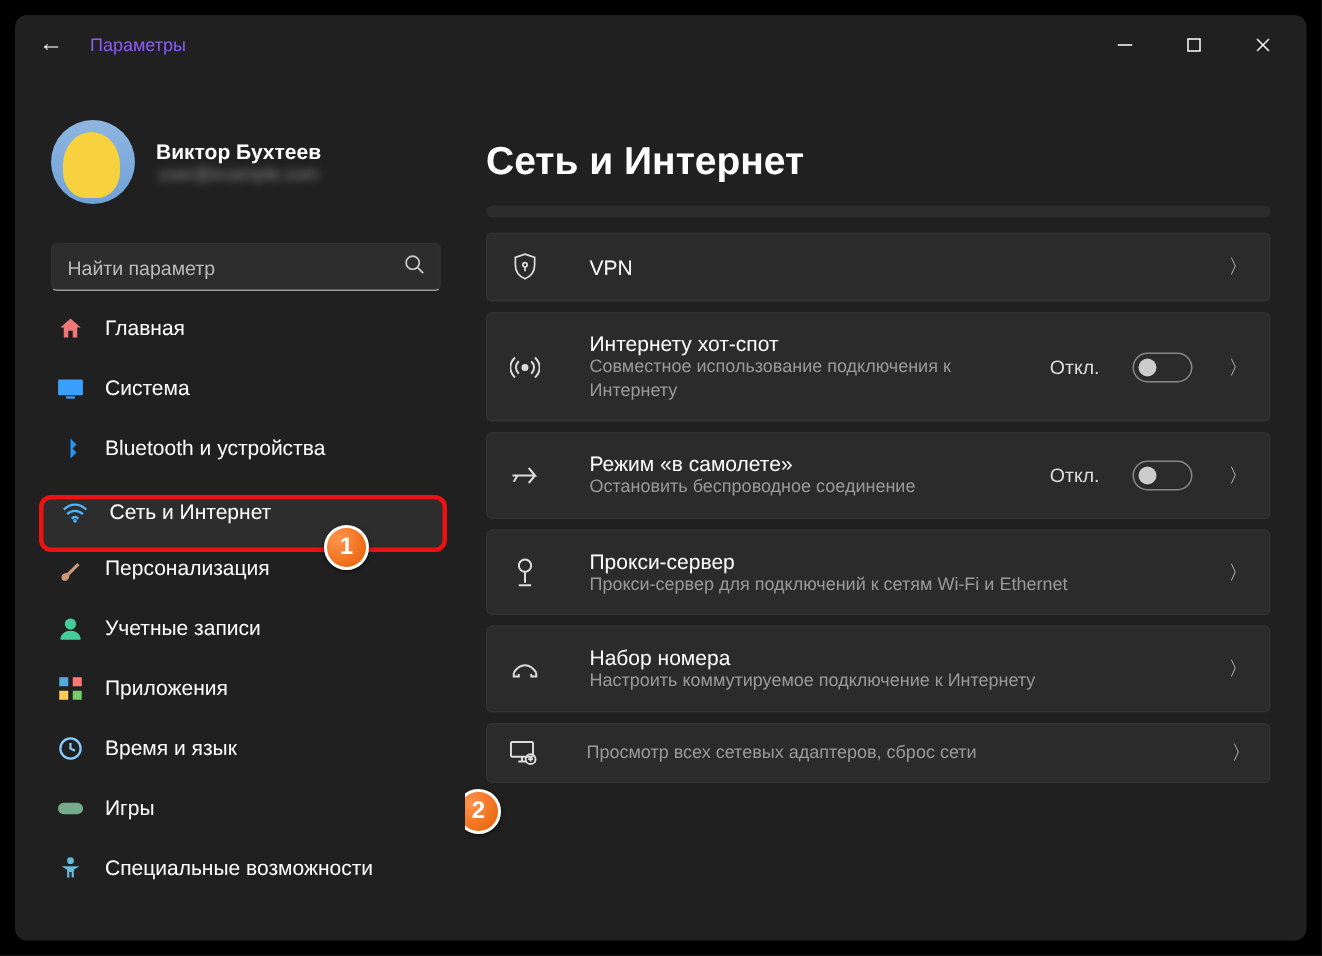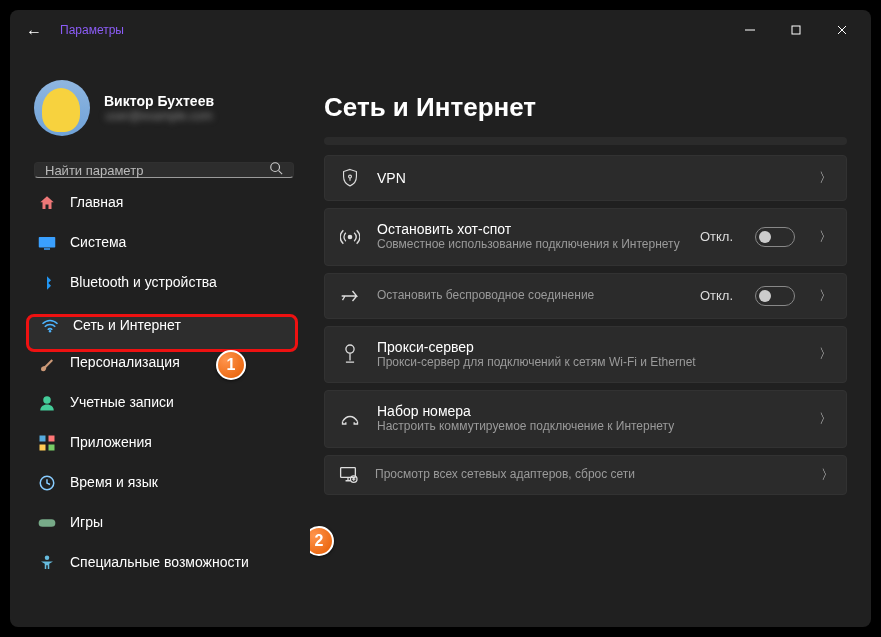--- a/index.html
+++ b/index.html
@@ -25,21 +25,21 @@
   .profile { display:flex; align-items:center; gap:14px; padding: 30px 8px 20px 8px; text-align: center; }
   .avatar { width:56px; height:56px; border-radius:50%; background: linear-gradient(#8fb6e0,#6fa2d8); position:relative; overflow:hidden; flex-shrink:0;}
   .avatar::after{ 
     content:""; position:absolute; left:8px; top:8px; width:38px; height:44px;
     background:#f7d23e; border-radius:50% 50% 40% 40%;
   }
   .profile-name { font-size:14px; font-weight:600; }
   .profile-sub { font-size:12px; color:#8a8a8a; filter: blur(3px); }
 
   .search {
-    margin: 6px 8px 14px 8px; height:16px; background:#2d2d2d; border:1px solid #303030;
+    margin: 6px 8px 14px 8px; height:32px; background:#2d2d2d; border:1px solid #303030;
     border-bottom:1px solid #9a9a9a; border-radius:4px; display:flex; align-items:center;
     padding:0 10px;
   }
   .search input{ flex:1; background:transparent; border:none; outline:none; color:#fff; font-size:13px;}
   .search input::placeholder{ color:#bbb; }
   .search .icon{ color:#ddd; }
 
   .nav { flex:1; overflow-y:auto; padding-right:4px;}
   .nav-item{
     display:flex; align-items:flex-start; gap:14px; height:38px; padding:0 12px;
@@ -62,21 +62,21 @@
   .main { flex:1; padding: 0 24px 0 14px; overflow:hidden; display:flex; flex-direction:column;}
   .page-title{ font-size:26px; font-weight:600; padding: 42px 0 14px 0;}
   .topstub{ height:8px; background:#2b2b2b; border-radius:4px; margin-bottom:10px;}
   .cards{ flex:1; overflow:hidden; position:relative;}
   .card{
     background:#2b2b2b; border:1px solid #323232; border-radius:4px;
     display:flex; align-items:center; gap:16px; padding:12px 14px; margin-bottom:7px;
     cursor:pointer;
   }
   .card .cicon{ width:22px; display:flex; justify-content:center; color:#ddd;}
-  .card .ctext{ flex:1; min-width:0;}
+  .card .ctext{ flex:1; min-width:0;margin-left:16px;}
   .card .ctitle{ font-size:14px; color:#fff; }
   .card .csub{ font-size:12px; color:#9a9a9a; line-height:1.3; }
   .card .status{ font-size:13px; color:#ddd; margin-right:6px; white-space:nowrap;}
   .card .toggle{
     width:40px; height:20px; border-radius:10px; border:1px solid #888; background:#2b2b2b;
     position:relative; margin-right:8px; flex-shrink:0;
   }
   .card .toggle::after{
     content:""; position:absolute; left:3px; top:3px; width:12px; height:12px; border-radius:50%;
     background:#ccc;
@@ -248,34 +248,35 @@
             <span class="chev">〉</span>
           </div>
           <div class="card">
             <span class="cicon">
               <svg width="20" height="18" viewBox="0 0 24 20" fill="none" stroke="#ddd" stroke-width="1.6">
                 <circle cx="12" cy="10" r="2" fill="#ddd"></circle>
                 <path d="M7 5c-3 3-3 7 0 10M17 5c3 3 3 7 0 10M4 2C-1 7-1 13 4 18M20 2c5 5 5 11 0 16"></path>
               </svg>
             </span>
             <span class="ctext">
-              <div class="ctitle">Остановить хот-спот</div>
+              <div class="ctitle">Интернету хот-спот</div>
               <div class="csub">Совместное использование подключения к Интернету</div>
             </span>
             <span class="status">Откл.</span>
             <span class="toggle"></span>
             <span class="chev">〉</span>
           </div>
           <div class="card">
             <span class="cicon">
               <svg width="20" height="18" viewBox="0 0 24 20" fill="none" stroke="#ddd" stroke-width="1.6">
                 <path d="M2 10h18l-5-6M20 10l-5 6M6 10l-3 5"></path>
               </svg>
             </span>
             <span class="ctext">
+              <div class="ctitle">Режим «в самолете»</div>
               <div class="csub">Остановить беспроводное соединение</div>
             </span>
             <span class="status">Откл.</span>
             <span class="toggle"></span>
             <span class="chev">〉</span>
           </div>
           <div class="card">
             <span class="cicon">
               <svg width="18" height="20" viewBox="0 0 22 24" fill="none" stroke="#ddd" stroke-width="1.6">
                 <circle cx="11" cy="6" r="5"></circle>

